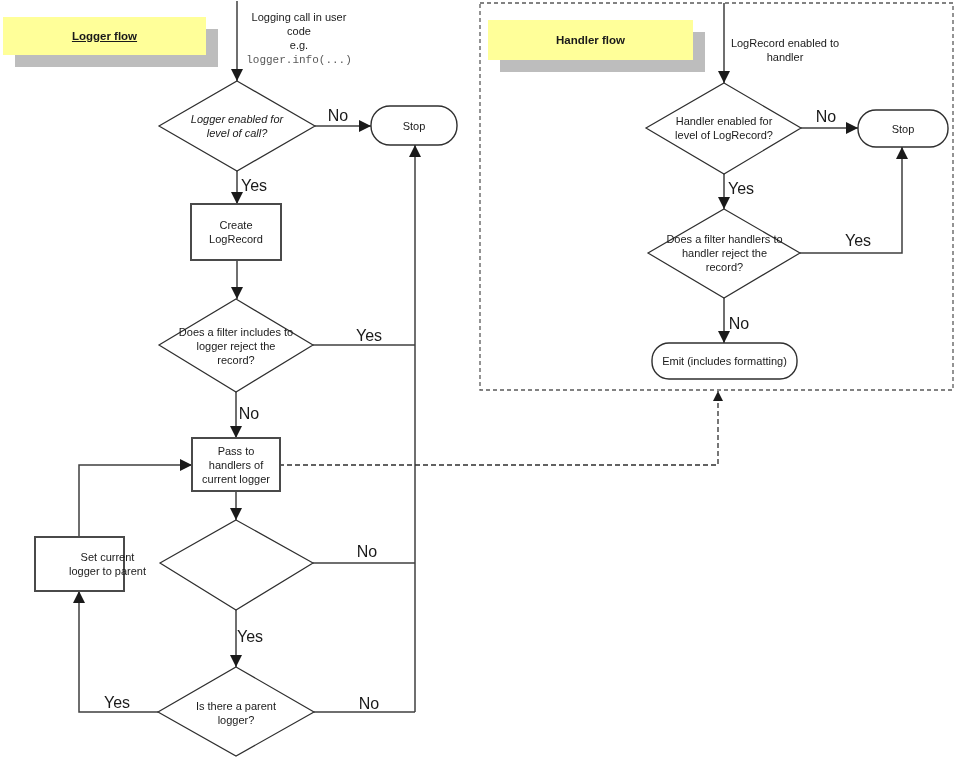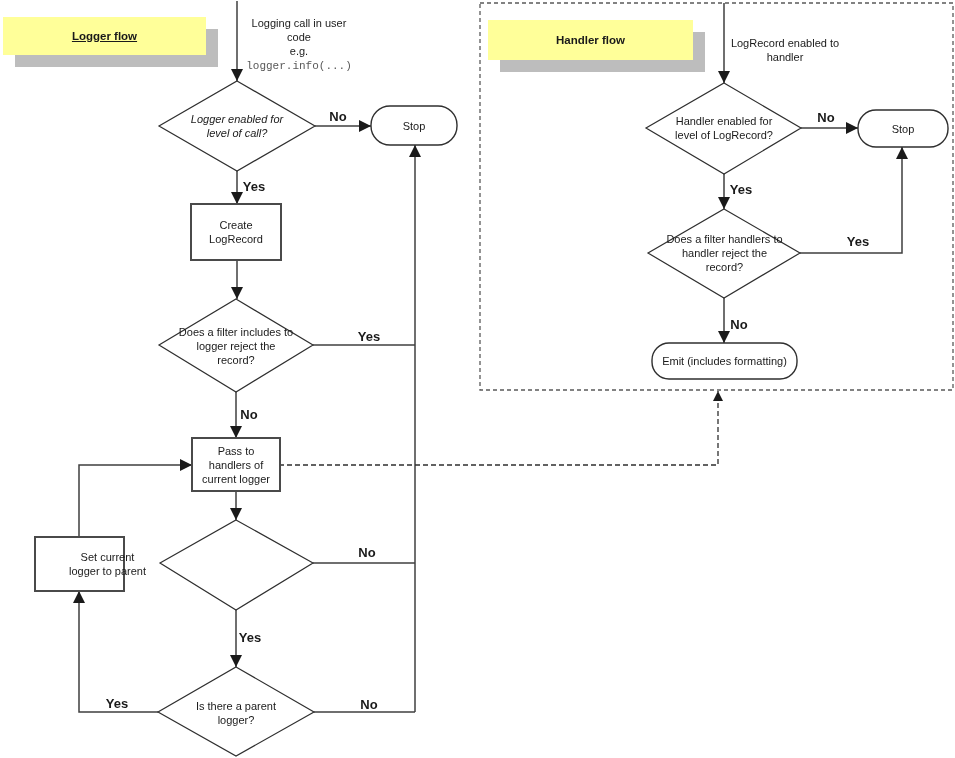--- a/index.html
+++ b/index.html
@@ -22,21 +22,21 @@
   .caption{
     position:absolute;display:flex;flex-direction:column;align-items:center;
     text-align:center;font-size:11px;line-height:14px;
   }
   .code{
     font-family:"Liberation Mono","DejaVu Sans Mono",monospace;
     color:#595959;font-size:11px;white-space:nowrap;margin-top:1px;
   }
   .elabel{
     position:absolute;transform:translate(-50%,-50%);
-    font-size:13px;white-space:nowrap;font-weight:bold;
+    font-size:16px;white-space:nowrap;
   }
 </style>
 </head>
 <body>
 
 <div class="canvas">
 
   <svg class="layer" width="955" height="758" viewBox="0 0 955 758">
     <defs>
       <marker id="arw" viewBox="0 0 10 10" refX="10" refY="5" markerWidth="8" markerHeight="8" orient="auto-start-reverse">
@@ -82,21 +82,21 @@
     <rect x="652" y="343" width="145" height="36" rx="17" ry="17" fill="#ffffff" stroke="#2f2f2f" stroke-width="1.4"></rect>
   </svg>
 
   <div class="note" style="left:3px;top:17px;width:203px;height:38px;text-decoration:underline;">
     <span>Logger flow</span>
   </div>
   <div class="note" style="left:488px;top:20px;width:205px;height:40px;">
     <span>Handler flow</span>
   </div>
 
-  <div class="caption" style="left:239px;top:16px;width:120px;">
+  <div class="caption" style="left:239px;top:10px;width:120px;">
     <span style="max-width:112px;">Logging call in user code</span>
     <span>e.g.</span>
     <span class="code">logger.info(...)</span>
   </div>
 
   <div class="caption" style="left:726px;top:36px;width:118px;">
     <span>LogRecord enabled to handler</span>
   </div>
 
   <div class="txt" style="left:175px;top:103px;width:124px;height:46px;">

